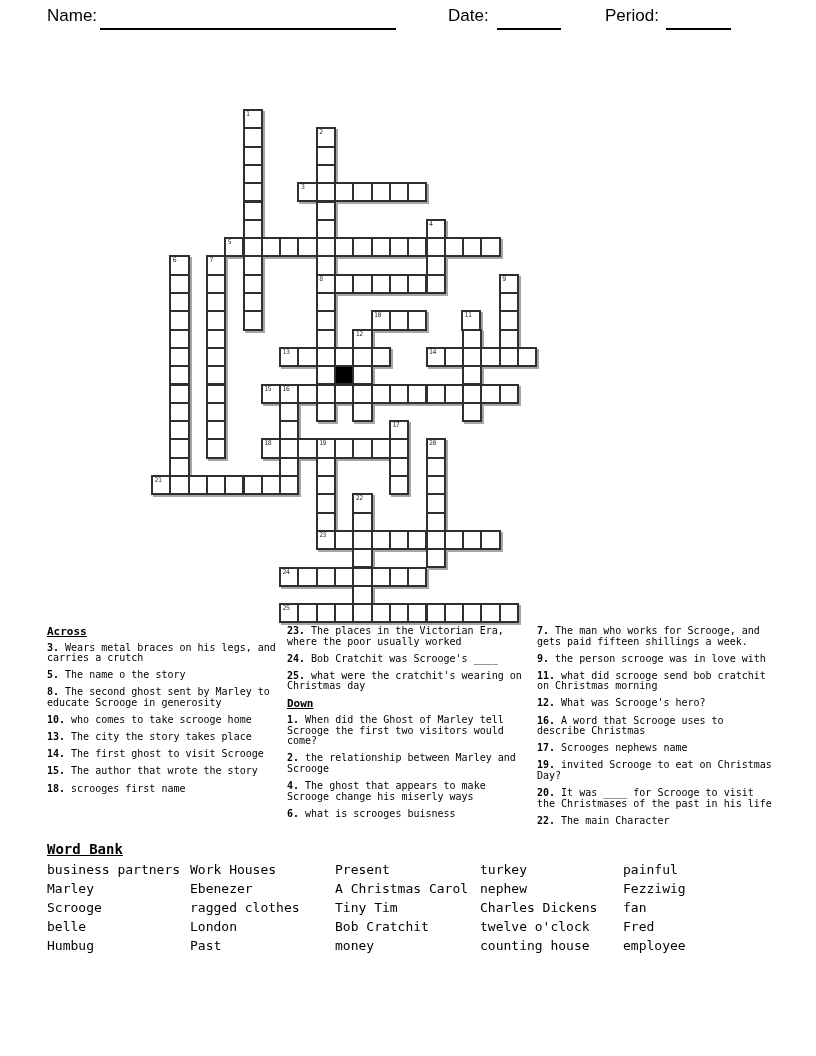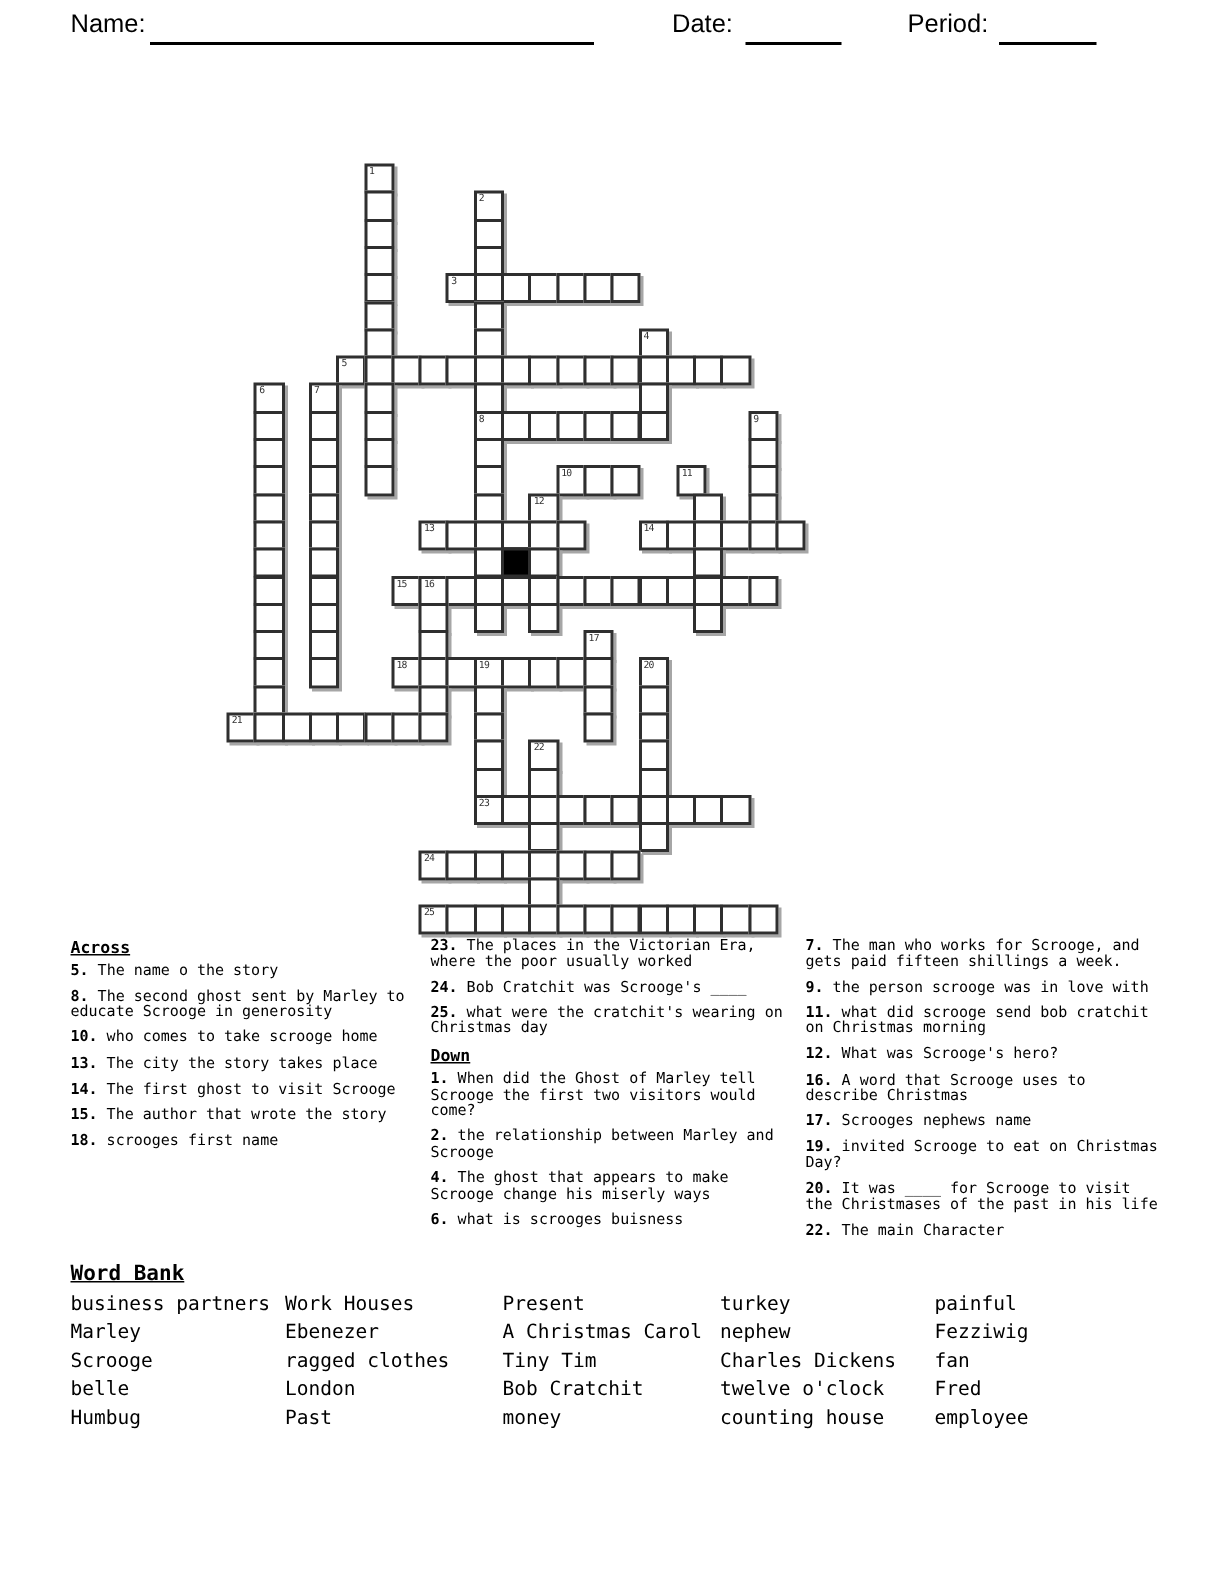--- a/index.html
+++ b/index.html
@@ -134,21 +134,21 @@
       <div class="cell" style="left: 347.7px; top: 183px;"></div>
       <div class="cell" style="left: 18.3px; top: 201.3px;"></div>
       <div class="cell" style="left: 54.9px; top: 201.3px;"></div>
       <div class="cell" style="left: 91.5px; top: 201.3px;"></div>
       <div class="cell" style="left: 164.7px; top: 201.3px;"></div>
       <div class="cell" style="left: 219.6px; top: 201.3px;">
         <span class="cellnum">10</span>
       </div>
       <div class="cell" style="left: 237.9px; top: 201.3px;"></div>
       <div class="cell" style="left: 256.2px; top: 201.3px;"></div>
-      <div class="cell" style="left: 300px; top: 201.3px;">
+      <div class="cell" style="left: 310px; top: 201.3px;">
         <span class="cellnum">11</span>
       </div>
       <div class="cell" style="left: 347.7px; top: 201.3px;"></div>
       <div class="cell" style="left: 18.3px; top: 219.6px;"></div>
       <div class="cell" style="left: 54.9px; top: 219.6px;"></div>
       <div class="cell" style="left: 164.7px; top: 219.6px;"></div>
       <div class="cell" style="left: 201.3px; top: 219.6px; text-decoration: underline;">
         <span class="cellnum">12</span>
       </div>
       <div class="cell" style="left: 311.1px; top: 219.6px;"></div>
@@ -289,20 +289,21 @@
       <div class="cell" style="left: 256.2px; top: 494.1px;"></div>
       <div class="cell" style="left: 274.5px; top: 494.1px;"></div>
       <div class="cell" style="left: 292.8px; top: 494.1px;"></div>
       <div class="cell" style="left: 311.1px; top: 494.1px;"></div>
       <div class="cell" style="left: 329.4px; top: 494.1px;"></div>
       <div class="cell" style="left: 347.7px; top: 494.1px;"></div>
     </div>
 
   <div id="clues-col1" class="clue-col col1">
       <div class="clue-head">Across</div>
+      <div class="clue"><b>3.</b><span> Wears metal braces on his legs, and carries a crutch</span></div>
       <div class="clue"><b>5.</b><span> The name o the story</span></div>
       <div class="clue"><b>8.</b><span> The second ghost sent by Marley to educate Scrooge in generosity</span></div>
       <div class="clue"><b>10.</b><span> who comes to take scrooge home</span></div>
       <div class="clue"><b>13.</b><span> The city the story takes place</span></div>
       <div class="clue"><b>14.</b><span> The first ghost to visit Scrooge</span></div>
       <div class="clue"><b>15.</b><span> The author that wrote the story</span></div>
       <div class="clue"><b>18.</b><span> scrooges first name</span></div>
     </div>
   <div id="clues-col2" class="clue-col col2">
       <div class="clue"><b>23.</b><span> The places in the Victorian Era, where the poor usually worked</span></div>

